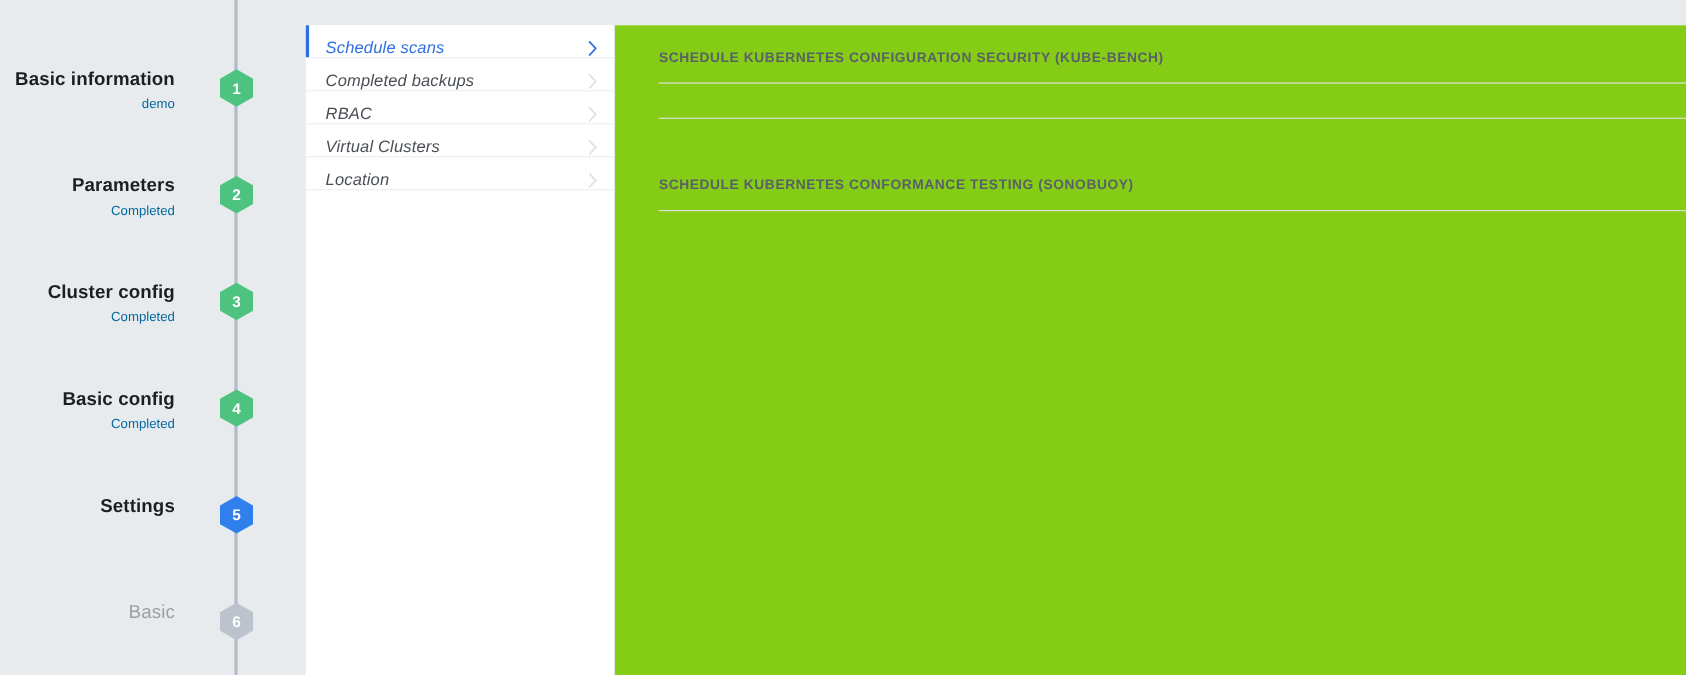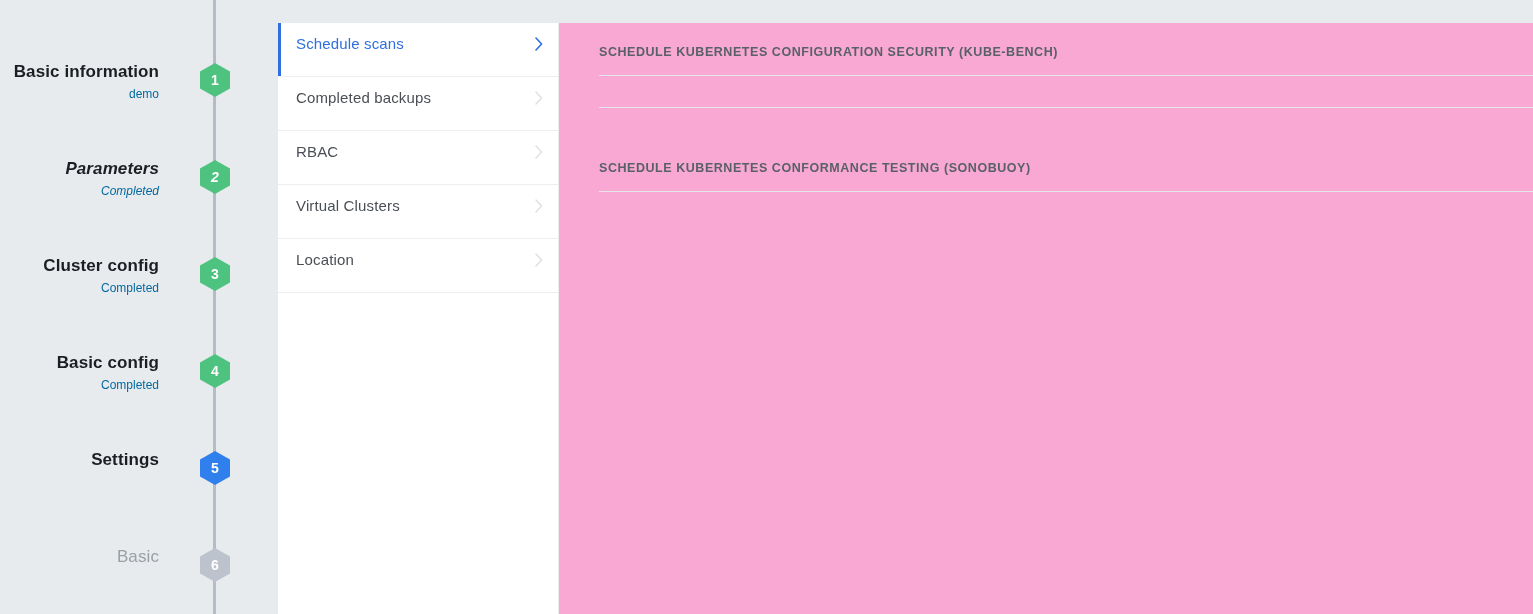--- a/index.html
+++ b/index.html
@@ -106,24 +106,25 @@
   .nav-panel {
     position: absolute;
     left: 278px;
     top: 23px;
     width: 280px;
     height: 591px;
     background: #ffffff;
   }
   .nav-item {
     position: relative;
-    height: 54px;
+    height: 30px;
     border-bottom: 1px solid #eceef0;
     box-sizing: border-box;
     cursor: pointer;
+    font-style: italic;
   }
   .nav-item .nav-label {
     position: absolute;
     left: 18px;
     top: 0;
     line-height: 42px;
     font-size: 15px;
     color: #4a4f55;
     letter-spacing: 0.15px;
     white-space: nowrap;
@@ -158,21 +159,21 @@
     background: #eceef0;
   }
 
   
   .content {
     position: absolute;
     left: 559px;
     top: 23px;
     width: 974px;
     height: 591px;
-    background: #f9a8d4;
+    background: #84cc16;
   }
   .section {
     position: relative;
     padding: 0 0 0 40px;
   }
   .section-header {
     font-size: 12.5px;
     font-weight: bold;
     color: #5a6068;
     letter-spacing: 0.55px;
@@ -200,21 +201,21 @@
   <div class="stepper">
     <div class="stepper-rail"></div>
     <div id="steps-host">
         <div class="step" style="top: 61px;">
           <div class="step-text">
             <span class="step-title">Basic information</span>
             <span class="step-sub">demo</span>
           </div>
           <div class="hex">1</div>
         </div>
-        <div class="step" style="top: 158px; font-style: italic;">
+        <div class="step" style="top: 158px;">
           <div class="step-text">
             <span class="step-title">Parameters</span>
             <span class="step-sub">Completed</span>
           </div>
           <div class="hex">2</div>
         </div>
         <div class="step" style="top: 255px;">
           <div class="step-text">
             <span class="step-title">Cluster config</span>
             <span class="step-sub">Completed</span>

